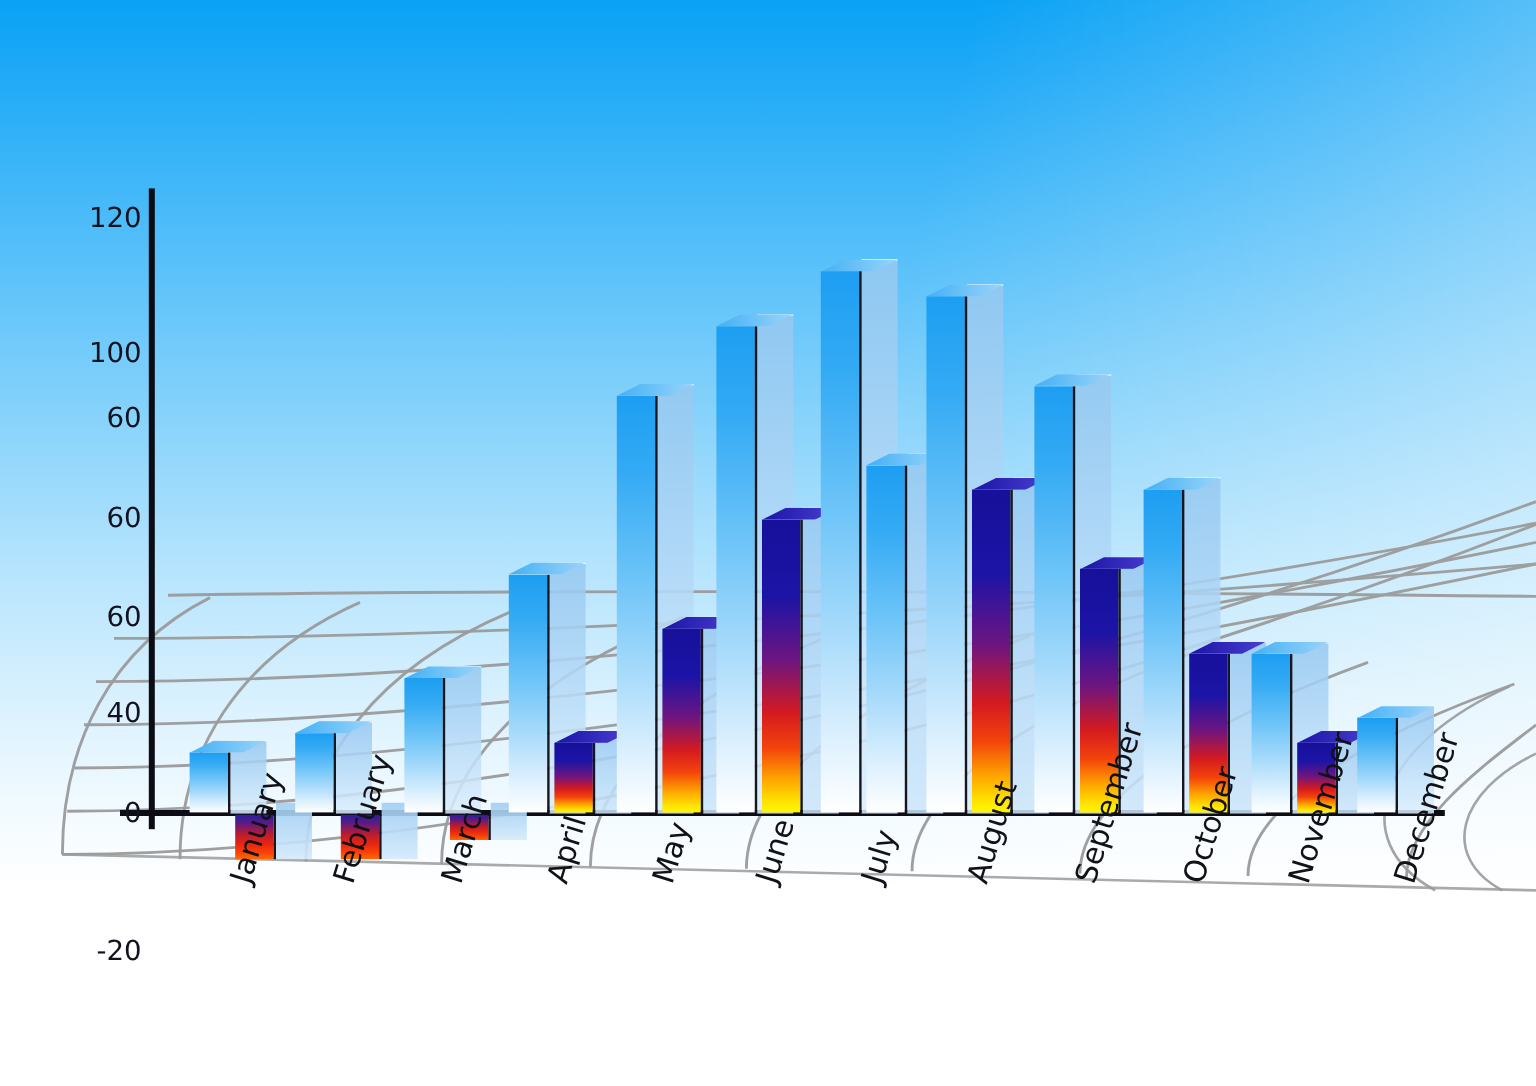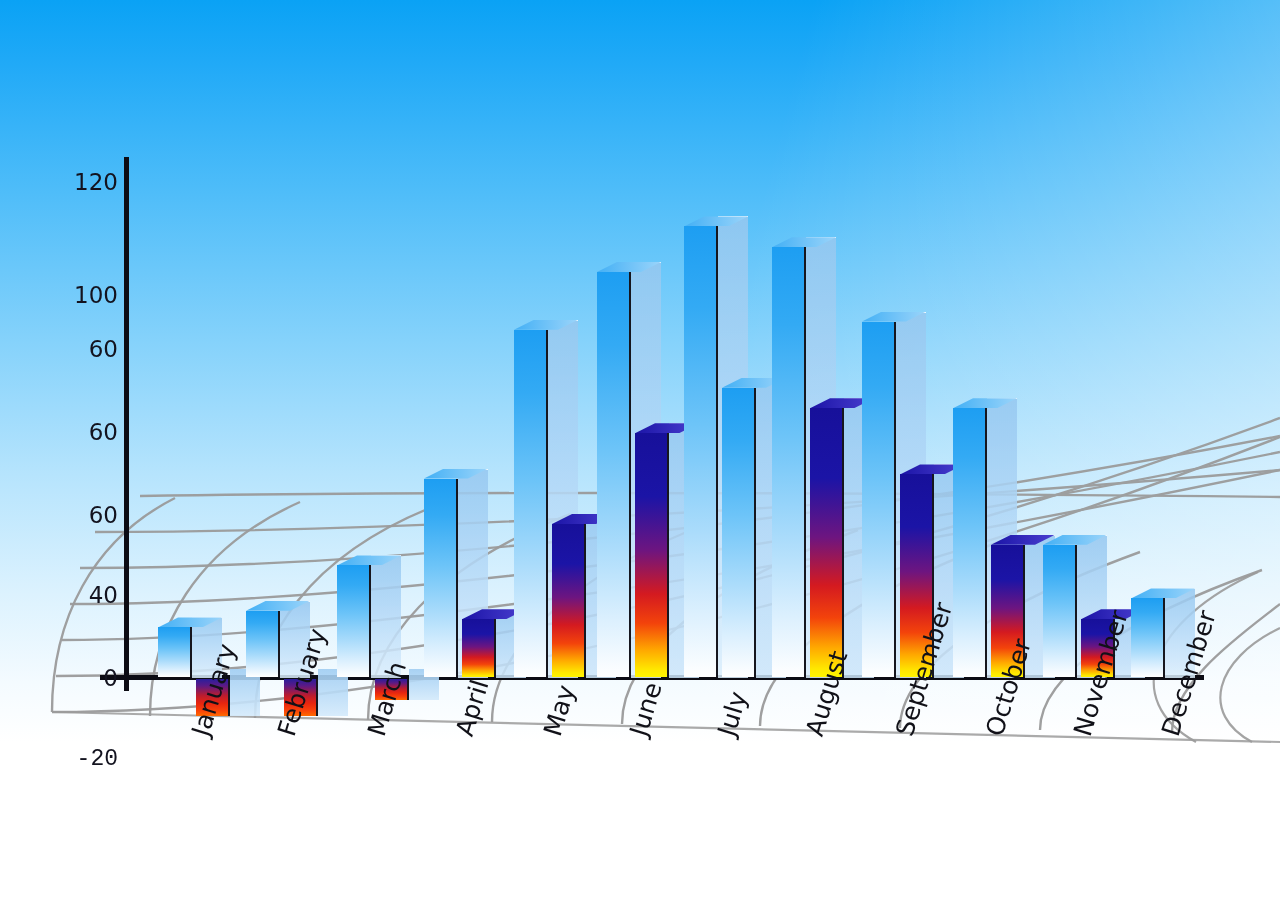--- a/index.html
+++ b/index.html
@@ -159,21 +159,21 @@
     <div class="axis-x"></div>
 
     <div class="ytick-holder">
       <div class="ytick" style="top:169px;">120</div>
       <div class="ytick" style="top:246px;margin-top:36px;">100</div>
       <div class="ytick" style="top:336px;">60</div>
       <div class="ytick" style="top:419px;">60</div>
       <div class="ytick" style="top:502px;">60</div>
       <div class="ytick" style="top:582px;">40</div>
       <div class="ytick" style="top:665px;">0</div>
-      <div class="ytick" style="top:746px;font-family:Liberation Mono, monospace;">-20</div>
+      <div class="ytick" style="top:780px;">-20</div>
     </div>
   </div>
 
   <div class="bars" id="bars">
       <div class="s1-side" style="position: absolute; left: 192px; top: 617.4px; width: 30px; height: 59.6px;"></div>
       <div class="s1-face" style="position: absolute; left: 158px; top: 627.4px; width: 34px; height: 49.6px;"></div>
       <div style="position: absolute; left: 158px; top: 617.4px; width: 64px; height: 10px; background: linear-gradient(to right, rgb(67, 176, 245), rgb(154, 212, 250)); clip-path: polygon(0px 100%, 20px 0px, 100% 0px, 68.75% 100%);"></div>
       <div class="neg-side" style="position: absolute; left: 230px; top: 669px; width: 30px; height: 47.2px;"></div>
       <div class="neg-face" style="position: absolute; left: 196px; top: 679px; width: 34px; height: 37.2px;"></div>
       <div class="s1-side" style="position: absolute; left: 280px; top: 600.867px; width: 30px; height: 76.1333px;"></div>

